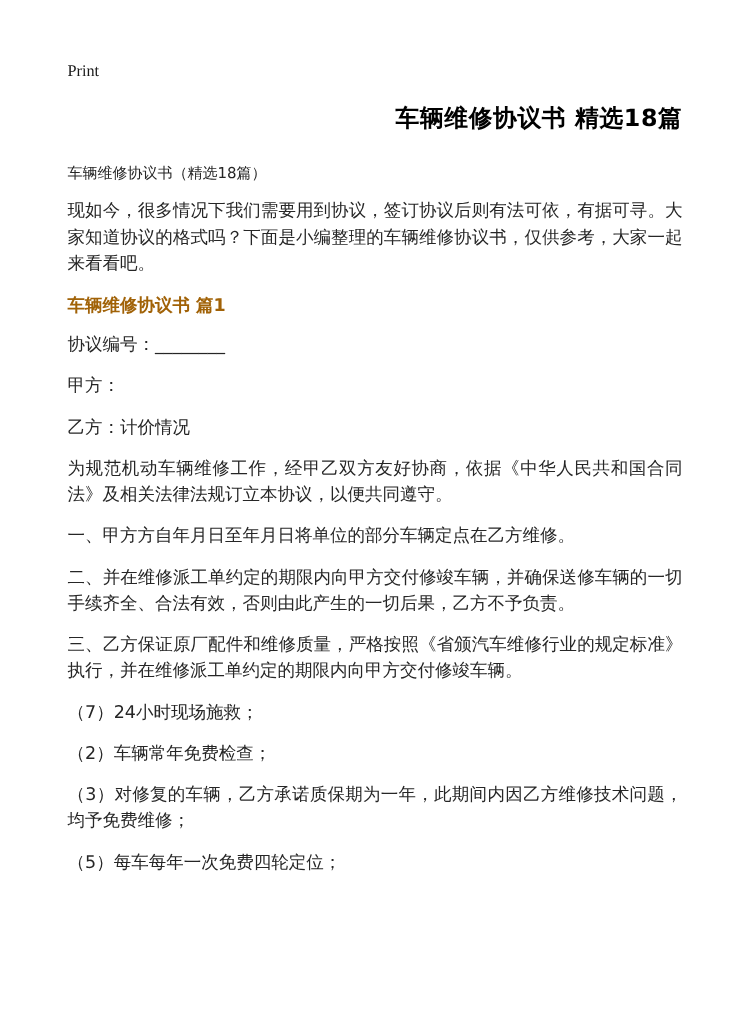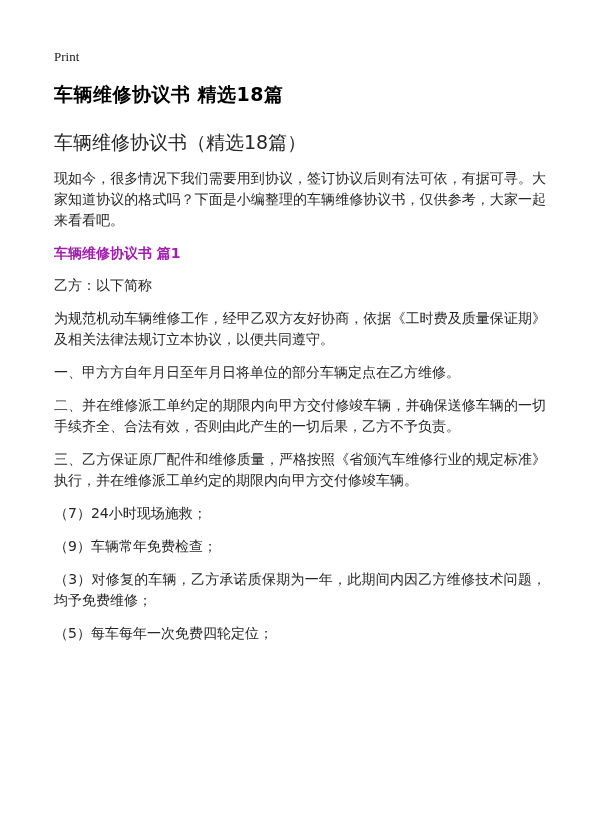--- a/index.html
+++ b/index.html
@@ -23,62 +23,64 @@
     border-radius: 32px;
   }
   .print-link {
     font-family: "Liberation Serif", serif;
     font-size: 13px;
     color: #1a1a1a;
     display: inline-block;
     cursor: pointer;
   }
   .doc-title {
-    text-align: left;
+    text-align: right;
     font-size: 19px;
     font-weight: bold;
     color: #000000;
     margin: 17px 0 0 0;
     letter-spacing: 0.5px;
   }
   .doc-subtitle {
-    font-size: 19px;
+    font-size: 12px;
     margin: 22px 0 0 0;
   }
   .para {
     font-size: 14px;
     line-height: 21px;
     margin: 12px 0 0 0;
     text-align: justify;
   }
   .section-heading {
     font-size: 14px;
     font-weight: bold;
-    color: #a21caf;
+    color: #a16207;
     margin: 14px 0 0 0;
   }
 </style>
 </head>
 <body>
 
 <div class="page">
 
   <span class="print-link">Print</span>
 
   <h1 class="doc-title">车辆维修协议书 精选18篇</h1>
 
   <p class="doc-subtitle">车辆维修协议书（精选18篇）</p>
 
   <p class="para">现如今，很多情况下我们需要用到协议，签订协议后则有法可依，有据可寻。大家知道协议的格式吗？下面是小编整理的车辆维修协议书，仅供参考，大家一起来看看吧。</p>
 
   <h2 class="section-heading">车辆维修协议书 篇1</h2>
 
-  <p class="para">乙方：以下简称</p>
-  <p class="para">为规范机动车辆维修工作，经甲乙双方友好协商，依据《工时费及质量保证期》及相关法律法规订立本协议，以便共同遵守。</p>
+  <p class="para">协议编号：________</p>
+  <p class="para">甲方：</p>
+  <p class="para">乙方：计价情况</p>
+  <p class="para">为规范机动车辆维修工作，经甲乙双方友好协商，依据《中华人民共和国合同法》及相关法律法规订立本协议，以便共同遵守。</p>
   <p class="para">一、甲方方自年月日至年月日将单位的部分车辆定点在乙方维修。</p>
   <p class="para">二、并在维修派工单约定的期限内向甲方交付修竣车辆，并确保送修车辆的一切手续齐全、合法有效，否则由此产生的一切后果，乙方不予负责。</p>
   <p class="para">三、乙方保证原厂配件和维修质量，严格按照《省颁汽车维修行业的规定标准》执行，并在维修派工单约定的期限内向甲方交付修竣车辆。</p>
   <p class="para">（7）24小时现场施救；</p>
-  <p class="para">（9）车辆常年免费检查；</p>
+  <p class="para">（2）车辆常年免费检查；</p>
   <p class="para">（3）对修复的车辆，乙方承诺质保期为一年，此期间内因乙方维修技术问题，均予免费维修；</p>
   <p class="para">（5）每车每年一次免费四轮定位；</p>
 
 </div>
 
 </body></html>

